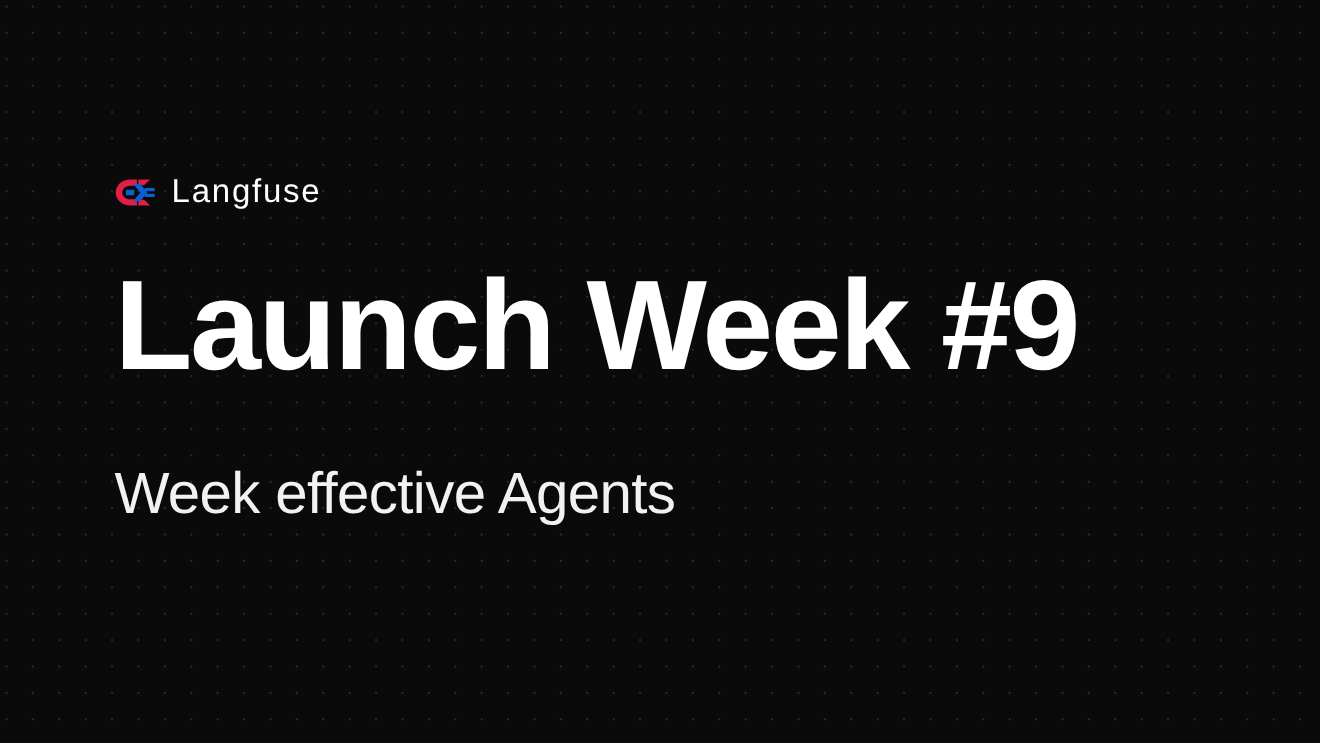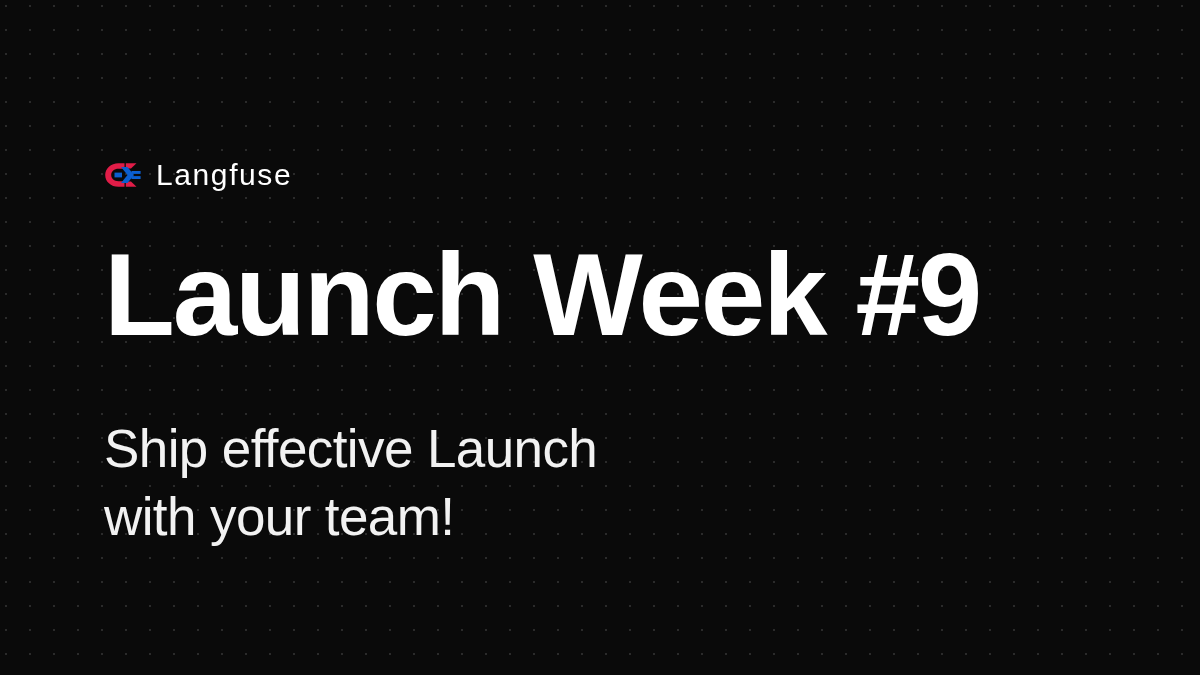--- a/index.html
+++ b/index.html
@@ -105,17 +105,16 @@
       <path d="M27.5 9.0 L36.6 9.0 L36.6 11.9 L27.5 11.9 Z" fill="#0b5fd0"></path>
       <path d="M27.5 14.1 L36.6 14.1 L36.6 17.0 L27.5 17.0 Z" fill="#0b5fd0"></path>
       <path d="M10.5 10.6 L18.0 10.6 L18.0 15.4 L10.5 15.4 Z" fill="#0b5fd0"></path>
     </svg>
     <span id="wordmark">Langfuse</span>
   </div>
 
   <h1 id="headline">Launch Week #9</h1>
 
   <p id="subheadline">
-    <span class="sub-line">Ship effective Launch</span>
-    <span class="sub-line">with your team!</span>
+    <span class="sub-line">Week effective Agents</span>
   </p>
 
 </div>
 
 </body></html>

